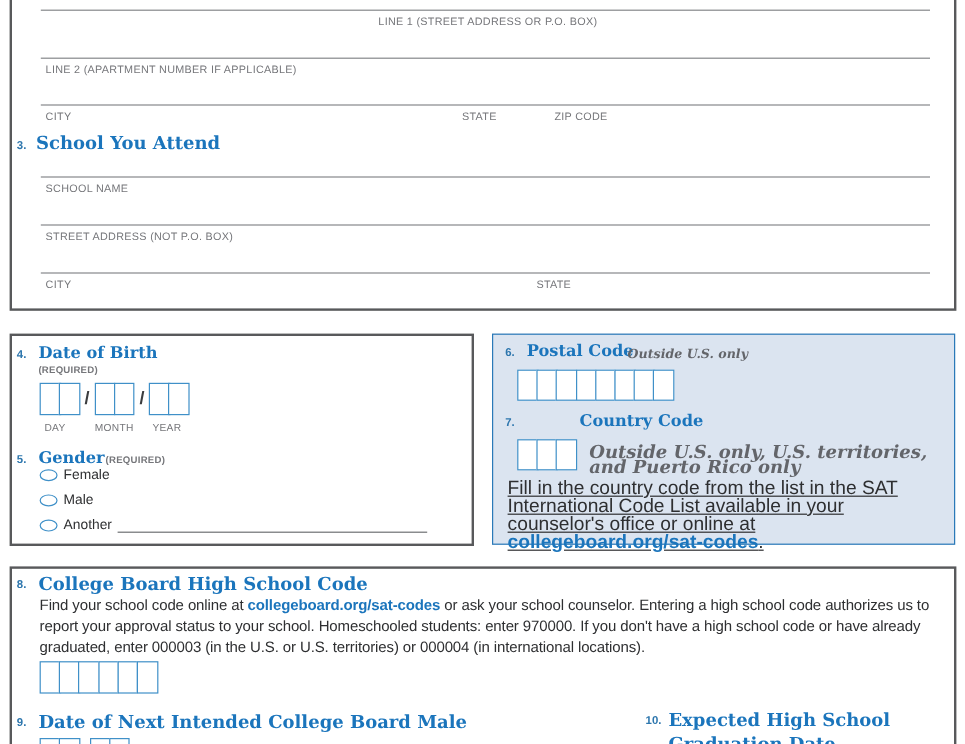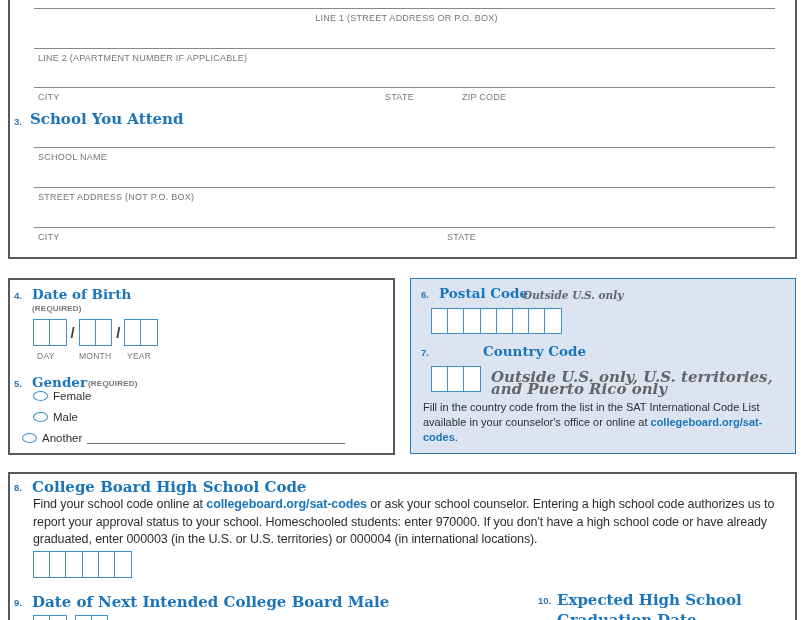--- a/index.html
+++ b/index.html
@@ -35,21 +35,21 @@
 
   .g-row { position:absolute; display:flex; align-items:center; }
   .oval { display:inline-block; width:15px; height:10px; border:1.6px solid #3f90c8; border-radius:50%; background:#fff; margin-right:5px; flex:0 0 auto; }
   .g-label { font-size:11.5px; color:#2e2f31; }
   .write-line { display:inline-block; width:258px; border-bottom:1.5px solid #6e7073; height:11px; margin-left:5px; }
 
   .note-italic { position:absolute; font-family:"DejaVu Serif","Liberation Serif",serif; font-style:italic; font-weight:bold; color:#63656a; font-size:15px; white-space:nowrap; }
   .body-text { position:absolute; color:#2e2f31; }
   .blue-link { color:#1b75bc; font-weight:bold; text-decoration:none; }
 
-  .help-text { font-size:11px; line-height:15px; width:362px; }
+  .help-text { font-size:16px; line-height:15px; width:362px;text-decoration:underline; }
   .hs-para { font-size:12.5px; line-height:17.5px; width:758px; letter-spacing:-.1px; }
 
   .vtick { position:absolute; width:1.5px; background:#6d6e71; }
 </style>
 </head>
 <body>
 
 <div class="page">
 
   <div class="vtick" style="left:75px;top:0;height:9px;"></div>
@@ -118,21 +118,21 @@
     <span class="req" style="left:78px;top:99px;">(REQUIRED)</span>
 
     <div class="g-row" style="left:23px;top:110px;">
       <span class="oval"></span>
       <span class="g-label">Female</span>
     </div>
     <div class="g-row" style="left:23px;top:131px;">
       <span class="oval"></span>
       <span class="g-label">Male</span>
     </div>
-    <div class="g-row" style="left:12px;top:152px;">
+    <div class="g-row" style="left:23px;top:152px;">
       <span class="oval"></span>
       <span class="g-label">Another</span>
       <span class="write-line"></span>
     </div>
   </div>
 
   <div class="panel-blue" style="left:410px;top:278px;width:386px;height:176px;">
 
     <span class="sec-num" style="left:10px;top:10px;">6.</span>
     <span class="sec-title t-sm" style="left:28px;top:6px;">Postal Code</span>

